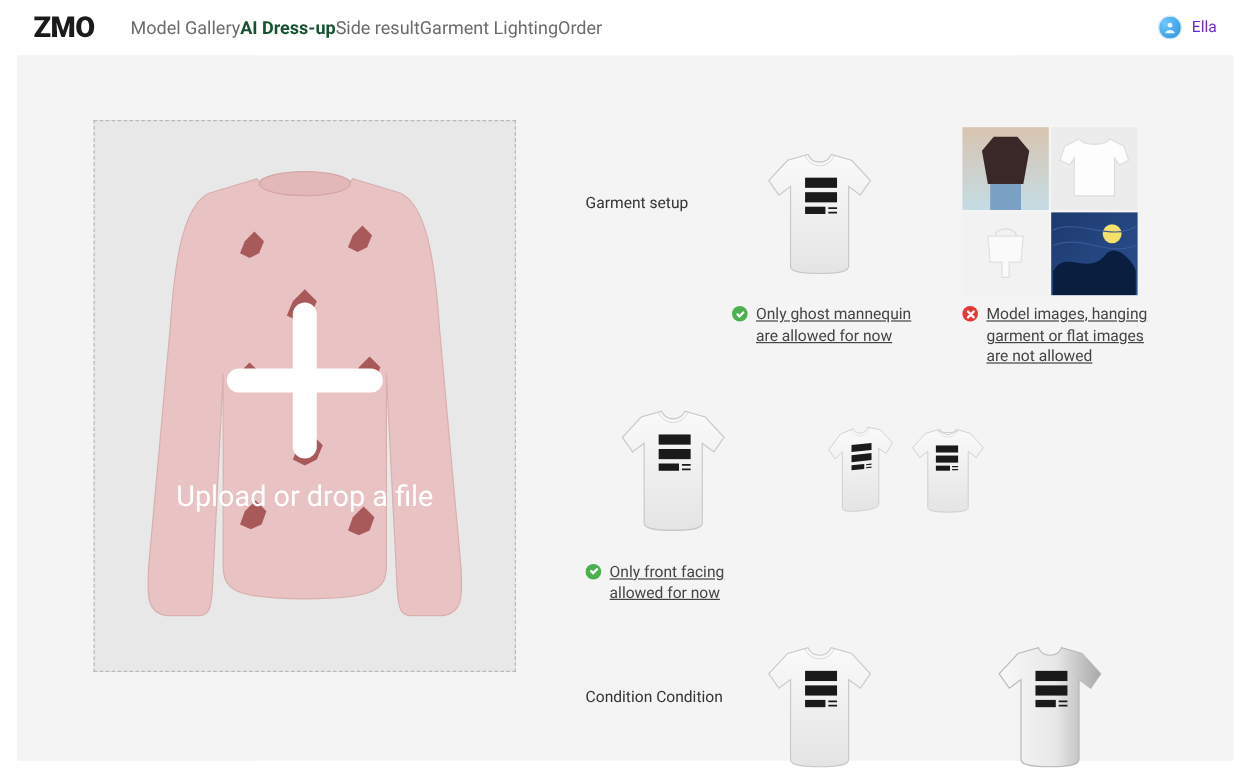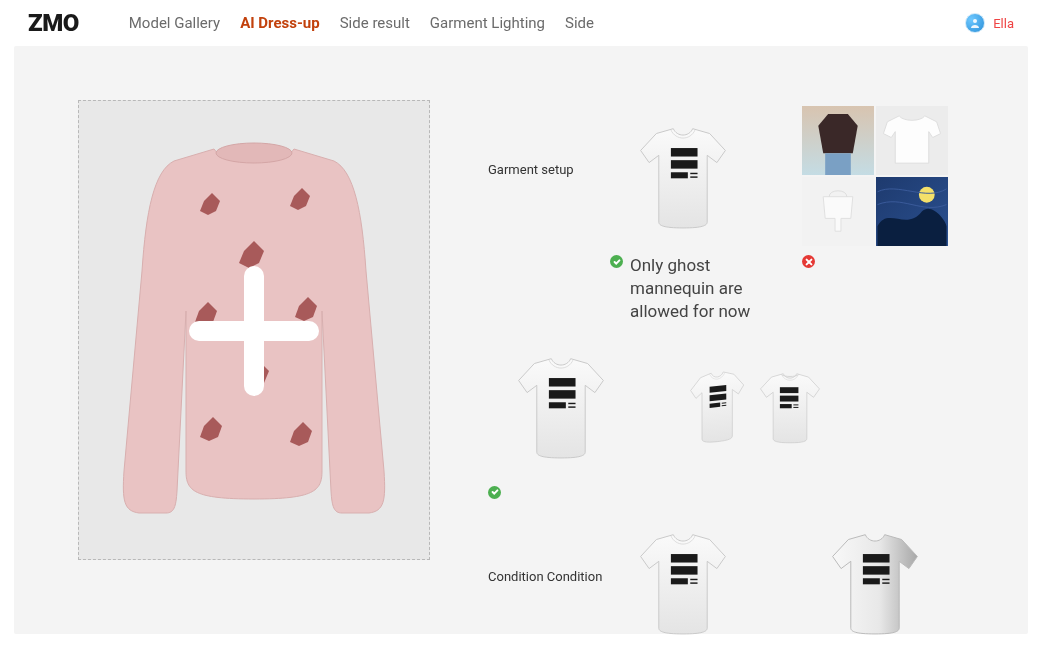--- a/index.html
+++ b/index.html
@@ -14,42 +14,41 @@
       display: flex;
       align-items: center;
       padding: 8px 28px;
       height: 46px;
     }
     .logo {
       font-size: 24px;
       font-weight: 900;
       letter-spacing: -0.5px;
       color: #1a1a1a;
-      margin-right: 50px;
+      margin-right: 30px;
     }
     .nav {
       display: flex;
-      gap: 20px;
       flex: 1;
     }
     .nav-item {
       font-size: 15px;
       color: #6b6b6b;
       cursor: pointer;
     }
     .nav-item.active {
-      color: #c2410c;
+      color: #14532d;
       font-weight: 700;
     }
     .user {
       display: flex;
       align-items: center;
       gap: 8px;
       font-size: 13px;
-      color: #ef4444;
+      color: #6d28d9;
     }
     .avatar {
       width: 20px;
       height: 20px;
       border-radius: 50%;
       background: radial-gradient(circle at 30% 30%, #6ec8ff, #2a8fd8);
       border: 1px solid #d0e8f8;
       display:flex;align-items:center;justify-content:center;
     }
     .avatar svg { width: 10px; height: 10px; fill:#fff; opacity:0.9;}
@@ -149,23 +148,24 @@
       height: 13px;
       border-radius: 50%;
       flex-shrink: 0;
       margin-top: 1px;
       display:flex;align-items:center;justify-content:center;
     }
     .status-icon.ok { background: #4caf50; }
     .status-icon.bad { background: #e53935; }
     .status-icon svg { width:8px; height:8px; stroke:#fff; stroke-width:2.5; fill:none; stroke-linecap:round;}
     .caption-text {
-      font-size: 17px;
+      font-size: 13px;
       color: #444;
       line-height: 1.35;
+      text-decoration: underline;
     }
     
     .tshirt {
       width: 100px;
       height: 115px;
       position: relative;
     }
     .tshirt svg { width:100%; height:100%; }
     .pair {
       display:flex; gap:6px; align-items:center; justify-content:center;
@@ -205,21 +205,21 @@
   </defs>
 </svg>
 
 <div class="header">
   <div class="logo">ZMO</div>
   <div class="nav">
     <div class="nav-item">Model Gallery</div>
     <div class="nav-item active">AI Dress-up</div>
     <div class="nav-item">Side result</div>
     <div class="nav-item">Garment Lighting</div>
-    <div class="nav-item">Side</div>
+    <div class="nav-item">Order</div>
   </div>
   <div class="user">
     <div class="avatar">
       <svg viewBox="0 0 10 10">
           <circle cx="5" cy="3" r="2"></circle>
           <path d="M1 10 C1 6 9 6 9 10"></path>
         </svg>
     </div>
     <span>Ella</span>
   </div>
@@ -236,20 +236,21 @@
         <path d="M 190 65 l 8 -8 l 8 8 l -4 10 l -8 4 l -8 -4 z"></path>
         <path d="M 140 120 l 10 -10 l 10 10 l -5 12 l -10 5 l -10 -5 z"></path>
         <path d="M 95 180 l 9 -9 l 9 9 l -4 11 l -9 4 l -9 -4 z"></path>
         <path d="M 195 175 l 9 -9 l 9 9 l -4 11 l -9 4 l -9 -4 z"></path>
         <path d="M 145 240 l 10 -10 l 10 10 l -5 12 l -10 5 l -10 -5 z"></path>
         <path d="M 100 295 l 9 -9 l 9 9 l -4 11 l -9 4 l -9 -4 z"></path>
         <path d="M 190 300 l 9 -9 l 9 9 l -4 11 l -9 4 l -9 -4 z"></path>
       </g>
     </svg>
     <div class="plus"></div>
+    <div class="upload-text">Upload or drop a file</div>
   </div>
 
   <div class="guidelines">
 
     <div class="guide-row">
       <div class="guide-label">Garment setup</div>
       <div class="guide-examples">
         <div class="example">
           <div class="example-img">
             <div class="tshirt"><svg viewBox="0 0 80 95">
@@ -295,40 +296,42 @@
                 </svg>
               </div>
             </div>
           </div>
           <div class="example-caption">
             <div class="status-icon bad">
                 <svg viewBox="0 0 10 10">
                   <path d="M2 2 L8 8 M8 2 L2 8"></path>
                 </svg>
               </div>
+            <div class="caption-text">Model images, hanging garment or flat images are not allowed</div>
           </div>
         </div>
       </div>
     </div>
 
     <div class="guide-row">
       <div class="guide-examples">
         <div class="example">
           <div class="example-img">
             <div class="tshirt"><svg viewBox="0 0 80 95">
                   <use href="#tshirt-shape"></use>
                   <use href="#tshirt-logo"></use>
                 </svg></div>
           </div>
           <div class="example-caption">
             <div class="status-icon ok">
                 <svg viewBox="0 0 10 10">
                   <path d="M2 5 L4 7 L8 3"></path>
                 </svg>
               </div>
+            <div class="caption-text">Only front facing allowed for now</div>
           </div>
         </div>
         <div class="example">
           <div class="example-img pair">
             <div class="tshirt"><svg viewBox="0 0 80 95">
                   <g transform="skewY(-6) scale(0.9 1) translate(6 3)">
                     <use href="#tshirt-shape"></use>
                     <use href="#tshirt-logo"></use>
                   </g>
                 </svg></div>

